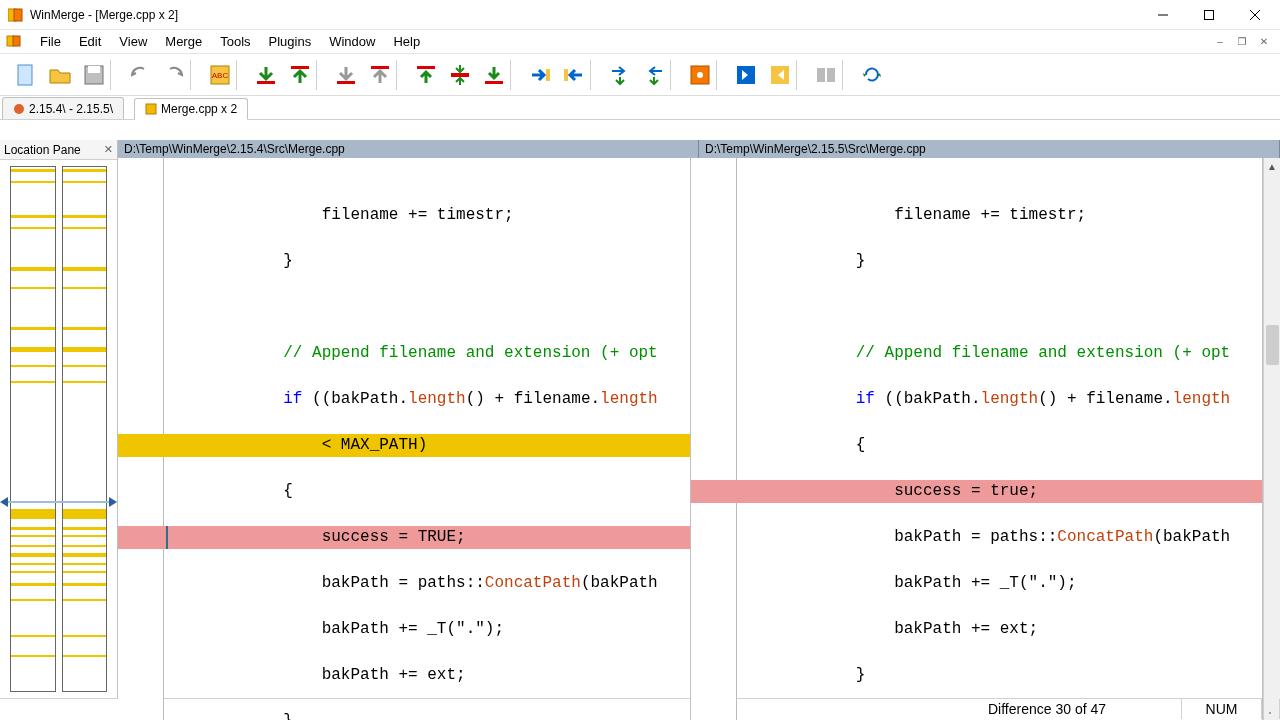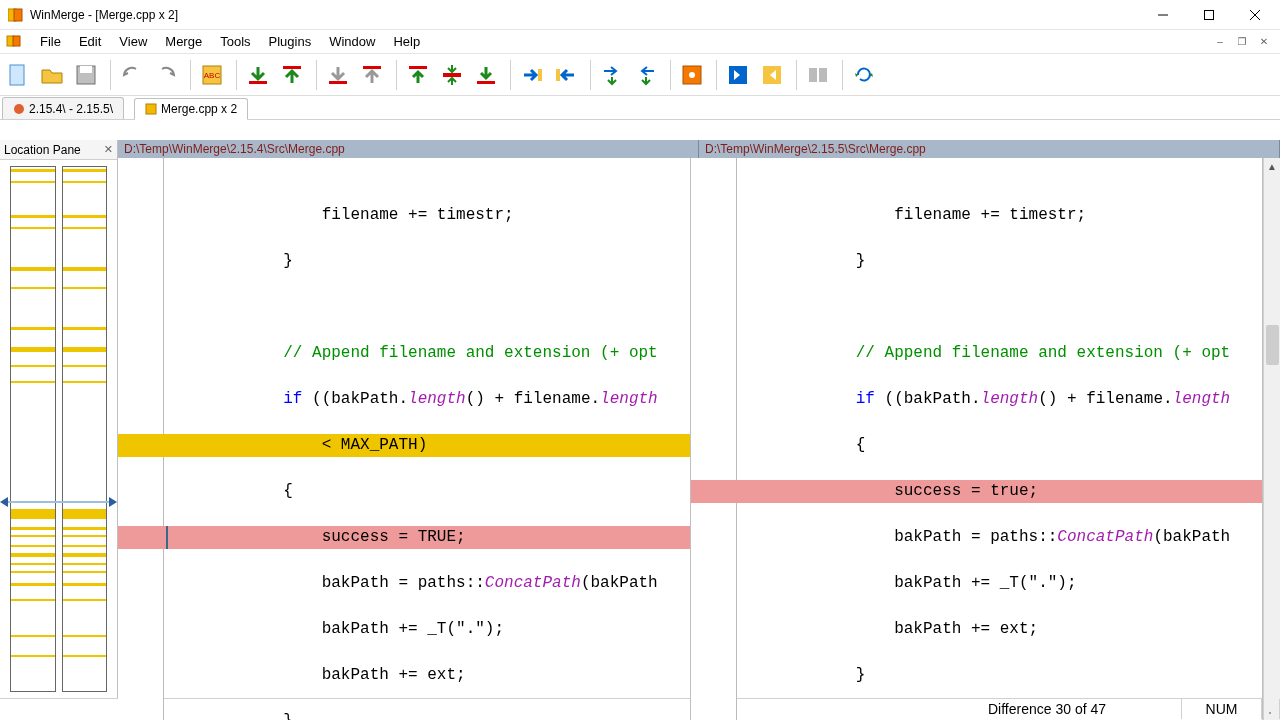--- a/index.html
+++ b/index.html
@@ -7,52 +7,52 @@
 .titlebar { height:30px; display:flex; align-items:center; padding:0 2px 0 8px; border-bottom:1px solid #e5e5e5; }
 .titlebar .icon { width:16px; height:16px; margin-right:6px; }
 .titlebar .title { flex:1; font-size:12px; }
 .titlebar .wbtn { width:46px; height:30px; display:flex; align-items:center; justify-content:center; }
 .menubar { height:24px; display:flex; align-items:center; padding:0 4px; gap:2px; border-bottom:1px solid #e5e5e5; }
 .menubar .micon { width:18px; height:18px; margin:0 6px 0 2px; }
 .menubar .mitem { padding:2px 8px; font-size:13px; }
 .menubar .mdi { margin-left:auto; display:flex; gap:2px; padding-right:2px; }
 .menubar .mdi div { width:20px; height:18px; display:flex; align-items:center; justify-content:center; color:#666; font-size:10px; }
 .toolbar { height:42px; display:flex; align-items:center; padding:2px 6px; gap:2px; border-bottom:1px solid #dcdcdc; background:#fff; }
-.tbtn { width:32px; height:34px; display:flex; align-items:center; justify-content:flex-start; border-radius:2px; }
+.tbtn { width:32px; height:34px; display:flex; align-items:center; justify-content:flex-end; border-radius:2px; }
 .tsep { width:6px; height:30px; border-left:1px solid #d0d0d0; margin:0 2px; }
 .tabbar { height:24px; display:flex; align-items:flex-end; background:#fff; border-bottom:1px solid #d0d0d0; padding-left:2px; gap:8px; }
 .tab { height:22px; padding:0 10px; display:flex; align-items:center; gap:4px; border:1px solid #c0c0c0; border-bottom:none; background:#f4f4f4; font-size:12px; border-radius:3px 3px 0 0; margin-right:2px;}
 .tab.active { background:#fff; border-bottom:1px solid #fff; position:relative; top:1px;}
 .tab .dot{ width:12px;height:12px; }
 .workarea { display:flex; height:558px;margin-top:20px; }
 .locpane { width:118px; border-right:1px solid #bfbfbf; background:#fff; display:flex; flex-direction:column; }
 .locpane .lhead { height:20px; padding:2px 4px; font-size:12px; border-bottom:1px solid #d0d0d0; background:#f5f5f5; display:flex; align-items:center; gap:4px; }
 .locpane .lhead .x { margin-left:auto; color:#666; font-size:11px; }
 .locpane .lbody { flex:1; position:relative; overflow:hidden; display:flex; gap:6px; padding:6px 10px; }
 .locpane .strip { flex:1; border:1px solid #666; background:#fff; position:relative; }
 .locpane .band { position:absolute; left:0; right:0; background:#efc500; }
 .locpane .cursor { position:absolute; left:0; right:0; height:12px; top:336px; display:flex; align-items:center; justify-content:space-between; }
 .locpane .cursor .tri { width:0;height:0;border-top:5px solid transparent;border-bottom:5px solid transparent; }
 .locpane .cursor .tri.l { border-left:8px solid #2b5e9e; }
 .locpane .cursor .tri.r { border-right:8px solid #2b5e9e; }
 .locpane .cursor .line{ flex:1; height:2px; background:#9bbfe3;}
 .editors { flex:1; display:flex; flex-direction:column; }
 .pathrow { height:20px; display:flex; }
-.pathcell { flex:1; background:#a8b8c8; color:#7f1d1d; font-size:12px; padding:2px 6px; border-right:1px solid #7a8a9a; display:flex; align-items:center; }
+.pathcell { flex:1; background:#a8b8c8; color:#000000; font-size:12px; padding:2px 6px; border-right:1px solid #7a8a9a; display:flex; align-items:center; }
 .codearea { flex:1; display:flex; }
 .pane { flex:1; display:flex; flex-direction:column; border-right:1px solid #bfbfbf; }
 .pane:last-child { border-right:none; }
 .code { flex:1; font-family:Consolas,"Courier New",monospace; font-size:16px; line-height:23px; white-space:pre; overflow:hidden; position:relative; color:#000; }
 .gut { position:absolute; left:0; top:0; bottom:0; width:46px; border-right:1px solid #bbb; background:#fff; }
 .row { position:relative; padding-left:50px; height:23px; }
 .row.y { background:#efc500; }
 .row.r { background:#ef9a9a; }
 .row .caret { position:absolute; left:48px; top:0; bottom:0; width:2px; background:#3a6a8a; }
 .kw { color:#0000ff; }
-.fn { color:#a21caf;font-style:italic; }
+.fn { color:#c2410c; }
 .cm { color:#009000; }
 .vscroll { width:17px; background:#f0f0f0; border-left:1px solid #d0d0d0; display:flex; flex-direction:column; align-items:center;}
 .vscroll .arrow{height:17px;width:17px;display:flex;align-items:center;justify-content:center;color:#555;font-size:10px;}
 .vscroll .track{flex:1;width:17px;position:relative;}
 .vscroll .thumb{position:absolute;left:2px;width:13px;background:#cdcdcd;border-radius:2px;}
 .scell { padding:2px 6px; border-right:1px solid #d0d0d0; display:flex; align-items:center; }
 .bottombar { height:21px; display:flex; font-size:14px; border-top:1px solid #d0d0d0; background:#fff; }
 .bottombar .spacer{flex:1;}
 svg { display:block; }
 </style>

